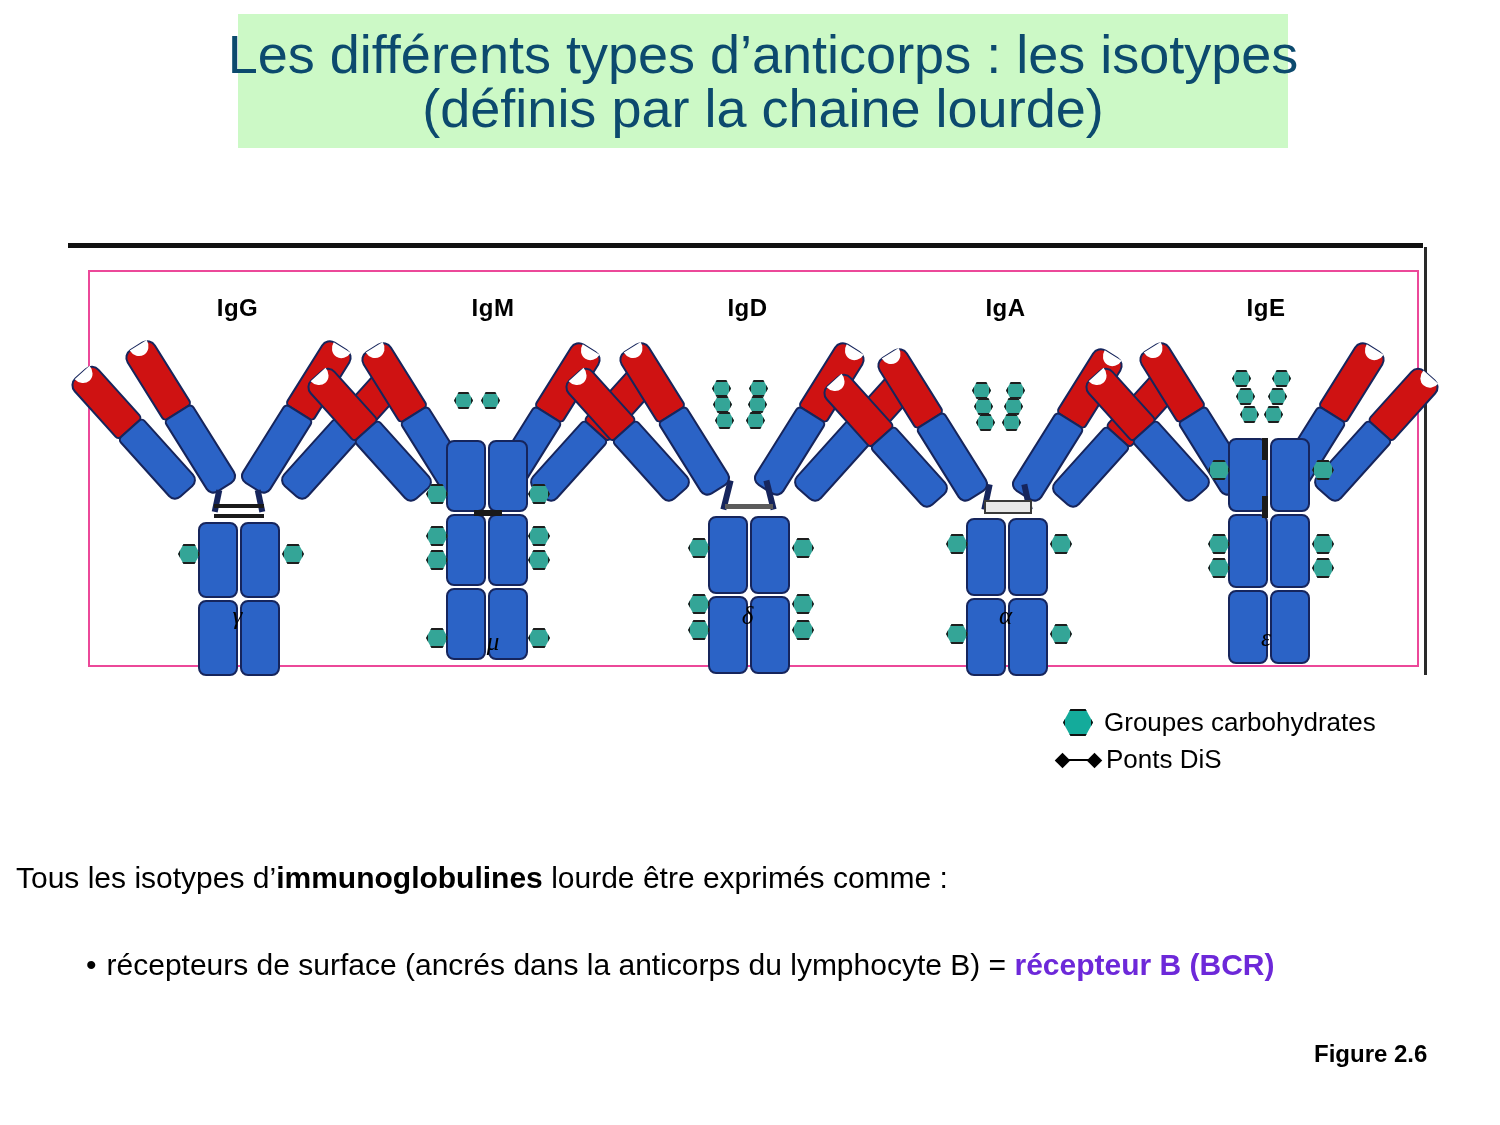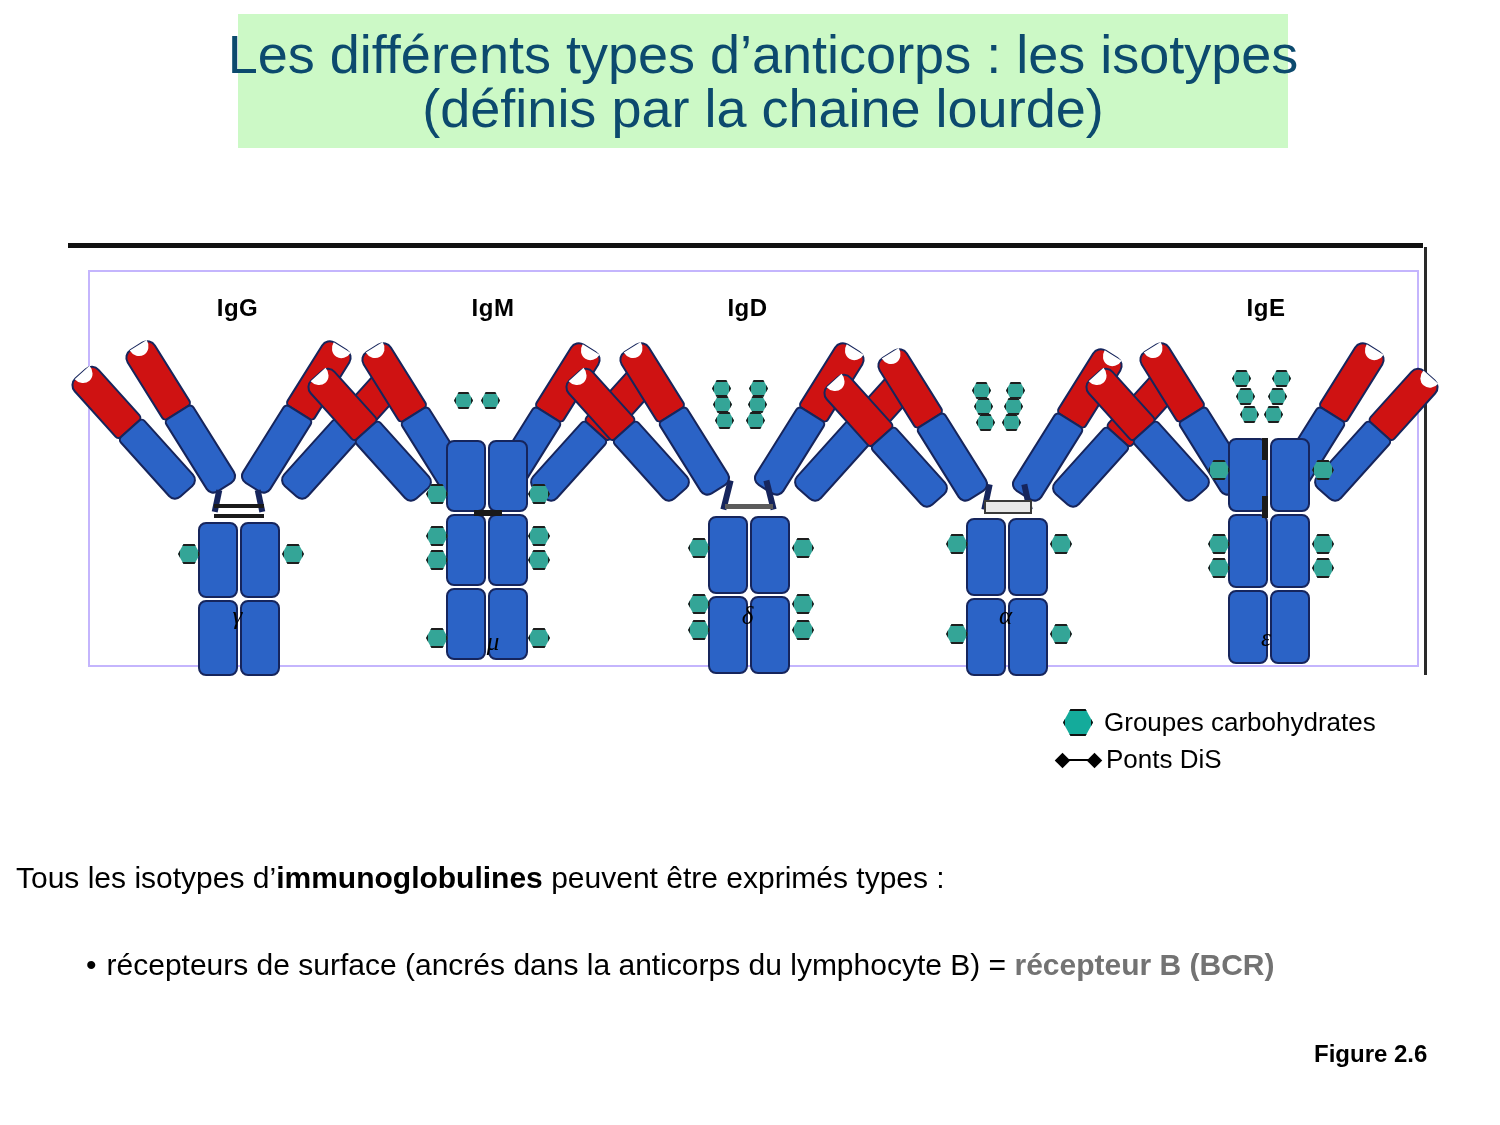--- a/index.html
+++ b/index.html
@@ -53,21 +53,21 @@
     width: 3px;
     height: 428px;
     background: #2a2a2a;
   }
   #figure-frame {
     position: absolute;
     left: 88px;
     top: 270px;
     width: 1327px;
     height: 393px;
-    border: 2px solid #c4b5fd;
+    border: 2px solid #ec4899;
     background: #ffffff;
   }
 
   
   .ig-col {
     position: absolute;
     top: 0;
     height: 393px;
   }
   .ig-label {
@@ -223,21 +223,21 @@
     position: absolute;
     left: 86px;
     top: 942px;
   }
   .bullet {
     font-size: 30px;
     line-height: 45px;
     white-space: nowrap;
   }
   .bullet .dot { margin-right: 10px; }
-  .accent { color: #737373; font-weight: bold; }
+  .accent { color: #6d28d9; font-weight: bold; }
 
   #figure-caption {
     position: absolute;
     left: 1314px;
     top: 1040px;
     font-size: 24px;
     font-weight: bold;
     white-space: nowrap;
   }
 </style>
@@ -399,20 +399,21 @@
     <div class="carb" style="left:172px; top:266px;"></div>
     <div class="carb" style="left:68px; top:322px;"></div>
     <div class="carb" style="left:172px; top:322px;"></div>
     <div class="carb" style="left:68px; top:348px;"></div>
     <div class="carb" style="left:172px; top:348px;"></div>
 
     <div class="chain-label" style="top:330px;">δ</div>
   </div>
 
   <div class="ig-col" style="left:788px; width:255px;">
+    <div class="ig-label">IgA</div>
 
     <div class="arm" style="left:44px; top:68px; height:160px; transform:rotate(-42deg);">
       <div class="seg top red" style="top:0; height:76px;">
           <div class="notch"></div>
         </div>
       <div class="seg bot blue" style="top:74px; height:86px;"></div>
     </div>
     <div class="arm" style="left:82px; top:56px; height:168px; transform:rotate(-32deg);">
       <div class="seg top red" style="top:0; height:80px;">
           <div class="notch"></div>
@@ -520,19 +521,19 @@
   <div class="legend-row">
     <span class="legend-bond">
       <span class="bar"></span>
         <span class="dia l"></span>
         <span class="dia r"></span>
     </span>
     <span class="legend-text">Ponts DiS</span>
   </div>
 </div>
 
-<div id="intro-line"><span>Tous les isotypes d’</span><b>immunoglobulines</b><span> peuvent être exprimés types :</span></div>
+<div id="intro-line"><span>Tous les isotypes d’</span><b>immunoglobulines</b><span> lourde être exprimés comme :</span></div>
 
 <div id="bullets">
   <div class="bullet"><span class="dot">•</span><span>récepteurs de surface (ancrés dans la anticorps du lymphocyte B) = </span><span class="accent">récepteur B (BCR)</span><span></span></div>
 </div>
 
 <div id="figure-caption">Figure 2.6</div>
 
 </body></html>

